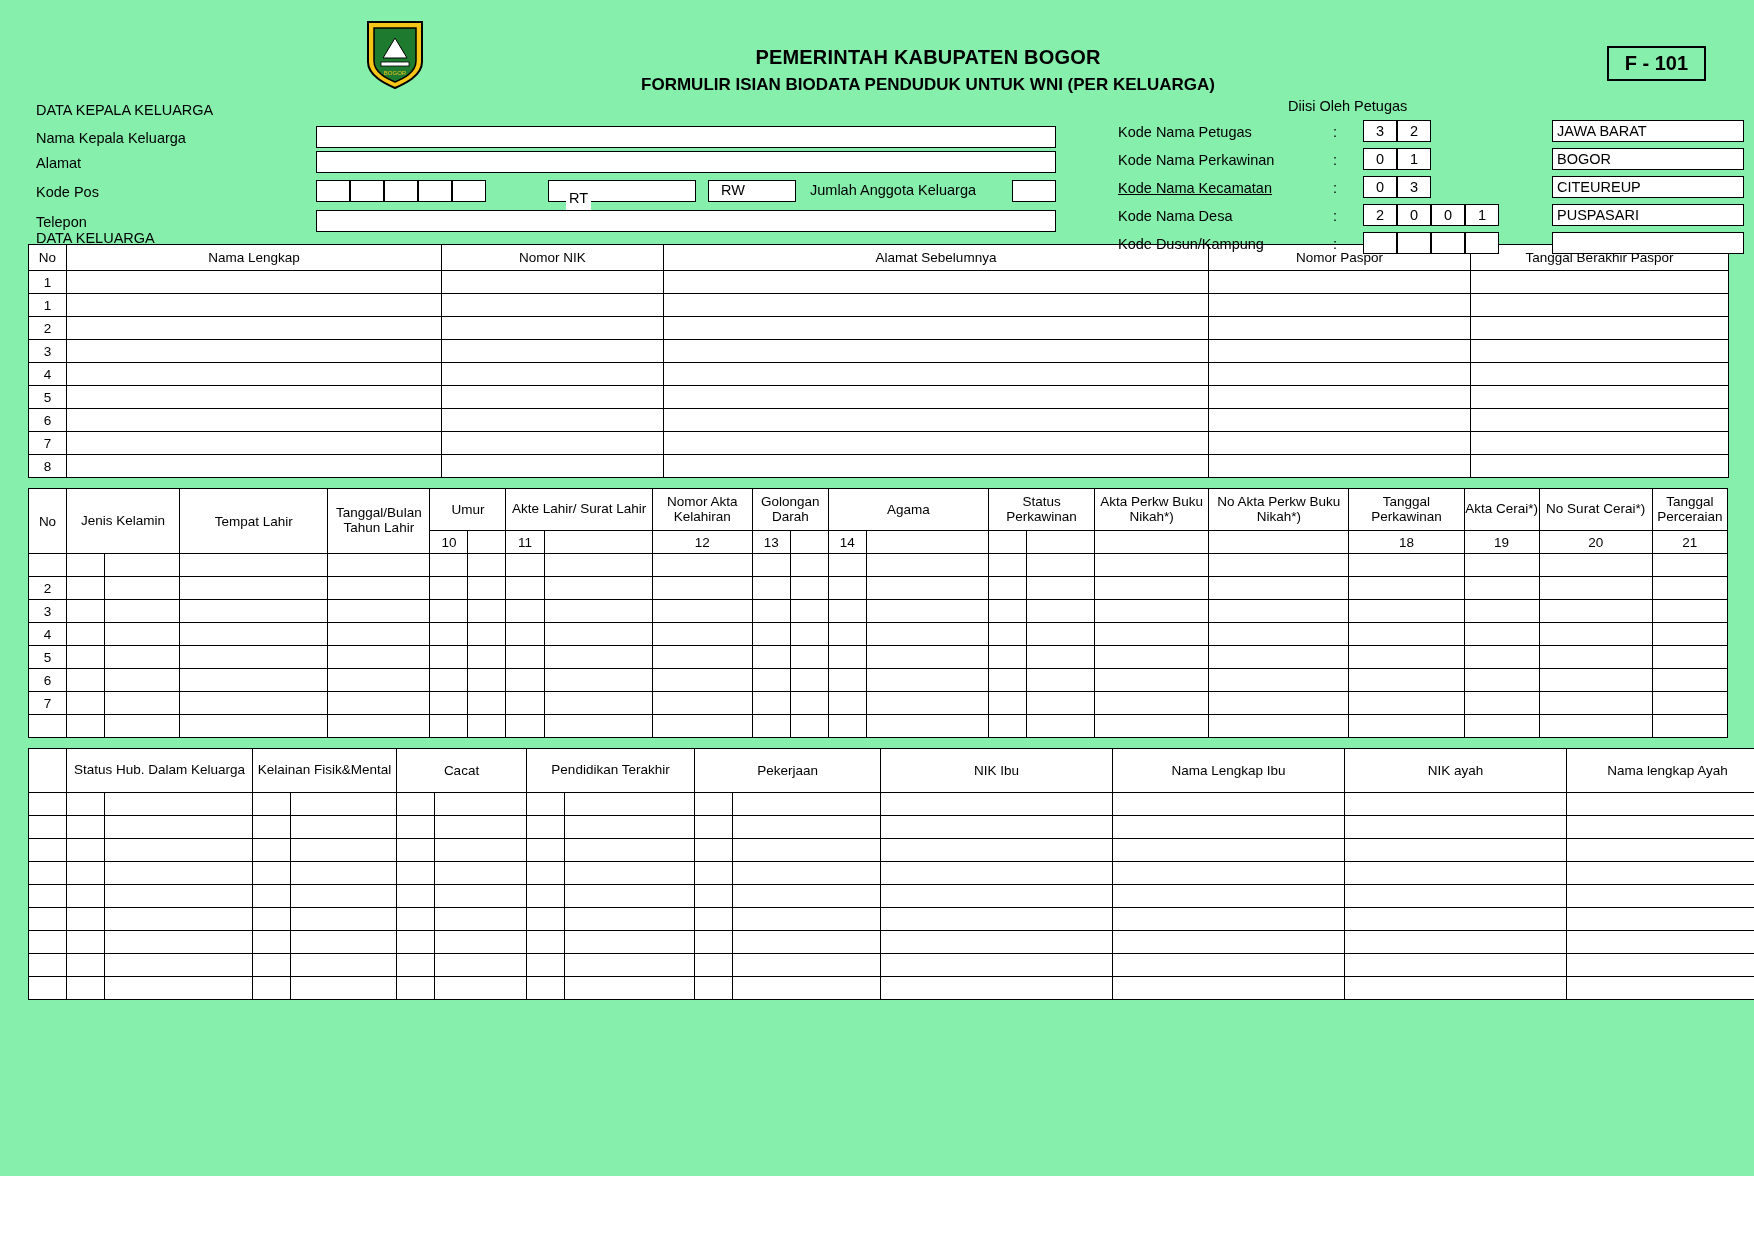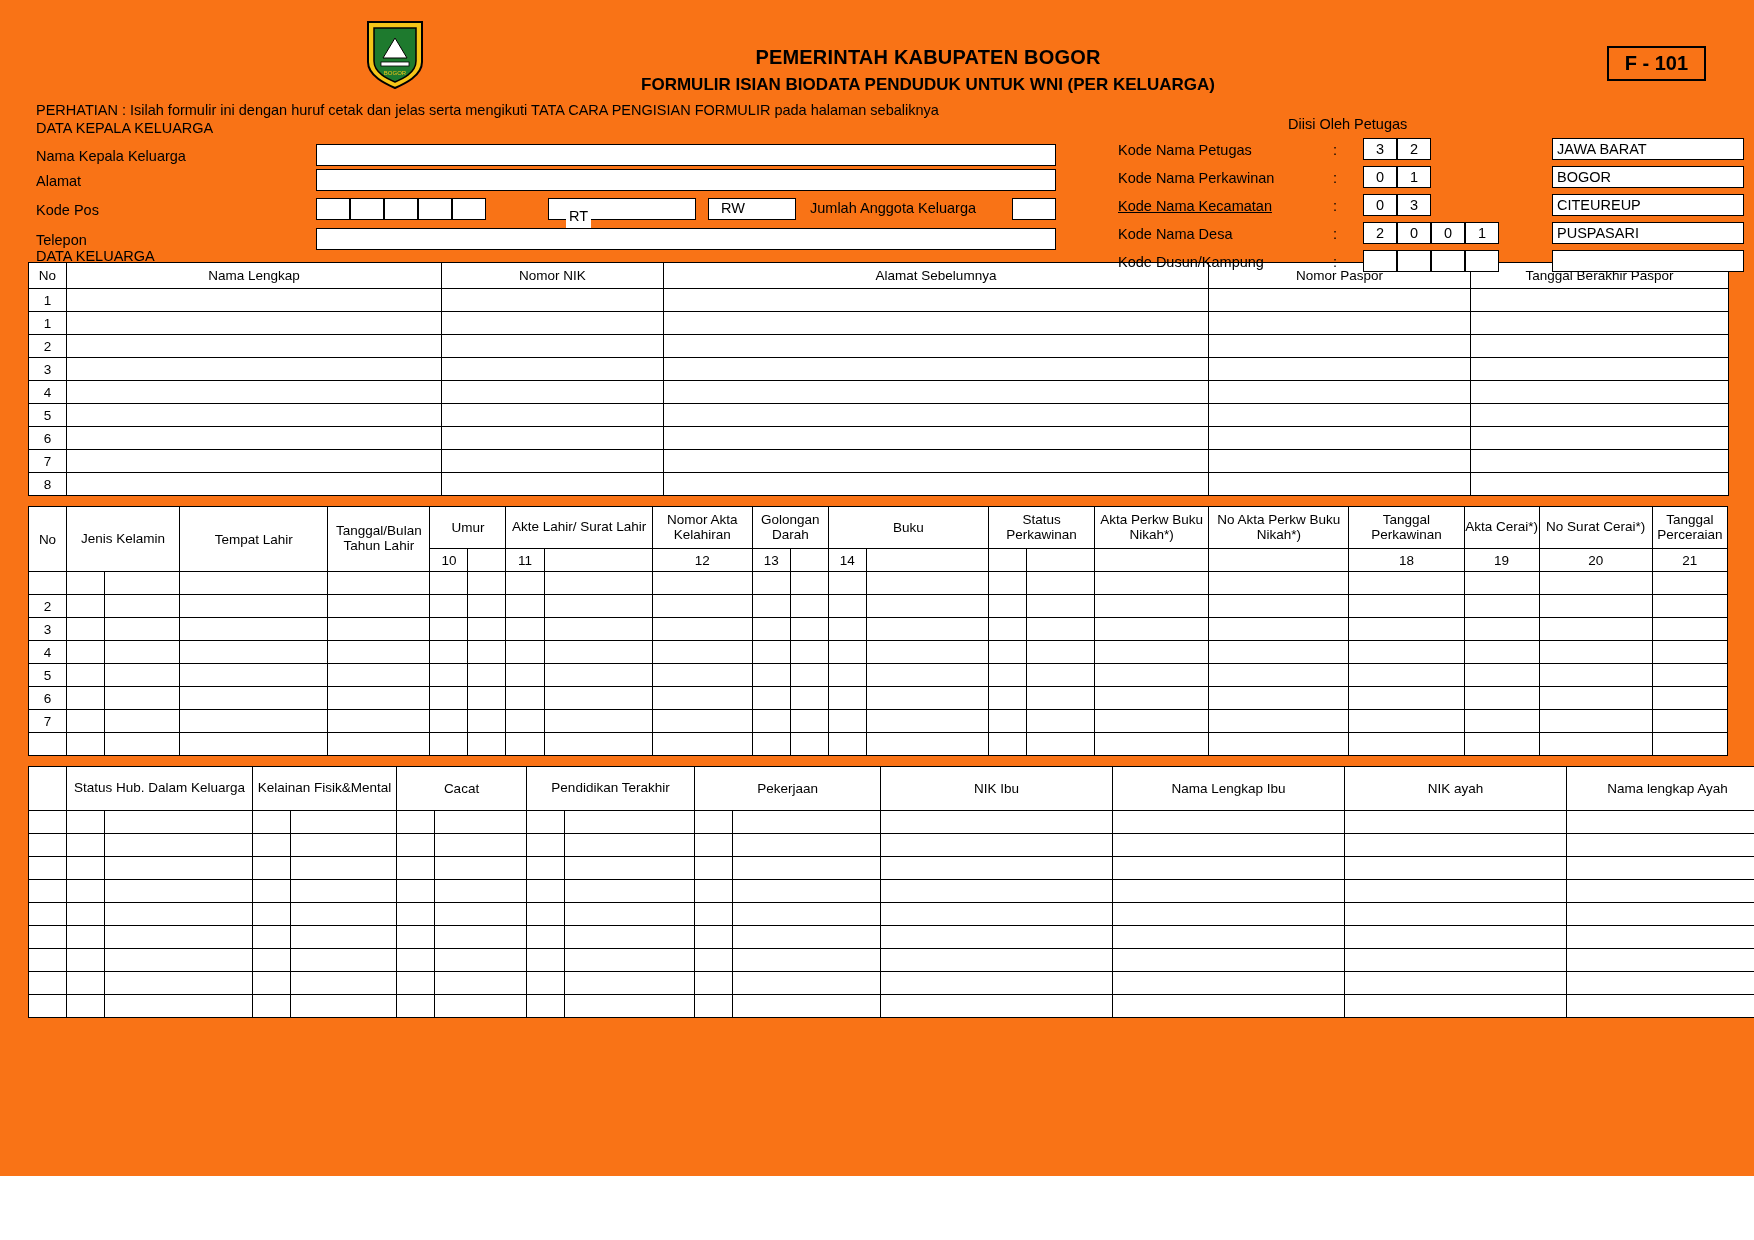--- a/index.html
+++ b/index.html
@@ -8,21 +8,21 @@
     background: #ffffff;
   }
   body {
     font-family: "Liberation Sans", sans-serif;
     color: #000;
   }
   .page {
     position: relative;
     width: 1754px;
     height: 1176px;
-    background: #f97316;
+    background: #86efac;
     overflow: hidden;
   }
   .sheet {
     position: absolute;
     left: 28px;
     top: 8px;
     width: 1700px;
   }
 
   
@@ -238,21 +238,20 @@
           <text x="31" y="57" font-size="6" fill="#f5c518" text-anchor="middle" font-family="Liberation Sans, sans-serif">BOGOR</text>
         </svg>
       </div>
       <div class="title-block">
         <div class="title1">PEMERINTAH KABUPATEN BOGOR</div>
         <div class="title2">FORMULIR ISIAN BIODATA PENDUDUK UNTUK WNI (PER KELUARGA)</div>
       </div>
       <div class="formcode">F - 101</div>
     </div>
 
-    <div class="attention">PERHATIAN : Isilah formulir ini dengan huruf cetak dan jelas serta mengikuti TATA CARA PENGISIAN FORMULIR pada halaman sebaliknya</div>
 
     <div class="top-area">
 
       <div class="kk-title">DATA KEPALA KELUARGA</div>
 
       <div class="row-lbl r1">Nama Kepala Keluarga</div>
       <div class="box linebox" style="left:288px; top:24px; width:740px;"></div>
 
       <div class="row-lbl r2">Alamat</div>
       <div class="box linebox" style="left:288px; top:49px; width:740px;"></div>
@@ -438,21 +437,21 @@
       <tbody>
           <tr class="hdr" style="height:42px;">
         <th rowspan="2">No</th>
         <th colspan="2" rowspan="2" class="two-line">Jenis Kelamin</th>
         <th rowspan="2">Tempat Lahir</th>
         <th rowspan="2" class="two-line">Tanggal/Bulan Tahun Lahir</th>
         <th colspan="2">Umur</th>
         <th colspan="2" class="two-line">Akte Lahir/ Surat Lahir</th>
         <th class="two-line">Nomor Akta Kelahiran</th>
         <th colspan="2" class="two-line">Golongan Darah</th>
-        <th colspan="2">Buku</th>
+        <th colspan="2">Agama</th>
         <th colspan="2" class="two-line">Status Perkawinan</th>
         <th class="two-line">Akta Perkw Buku Nikah*)</th>
         <th class="two-line">No Akta Perkw Buku Nikah*)</th>
         <th class="two-line">Tanggal Perkawinan</th>
         <th class="two-line">Akta Cerai*)</th>
         <th class="two-line">No Surat Cerai*)</th>
         <th class="two-line">Tanggal Perceraian</th>
       </tr>
       <tr class="numrow">
         <td class="nobord-lr">10</td>

